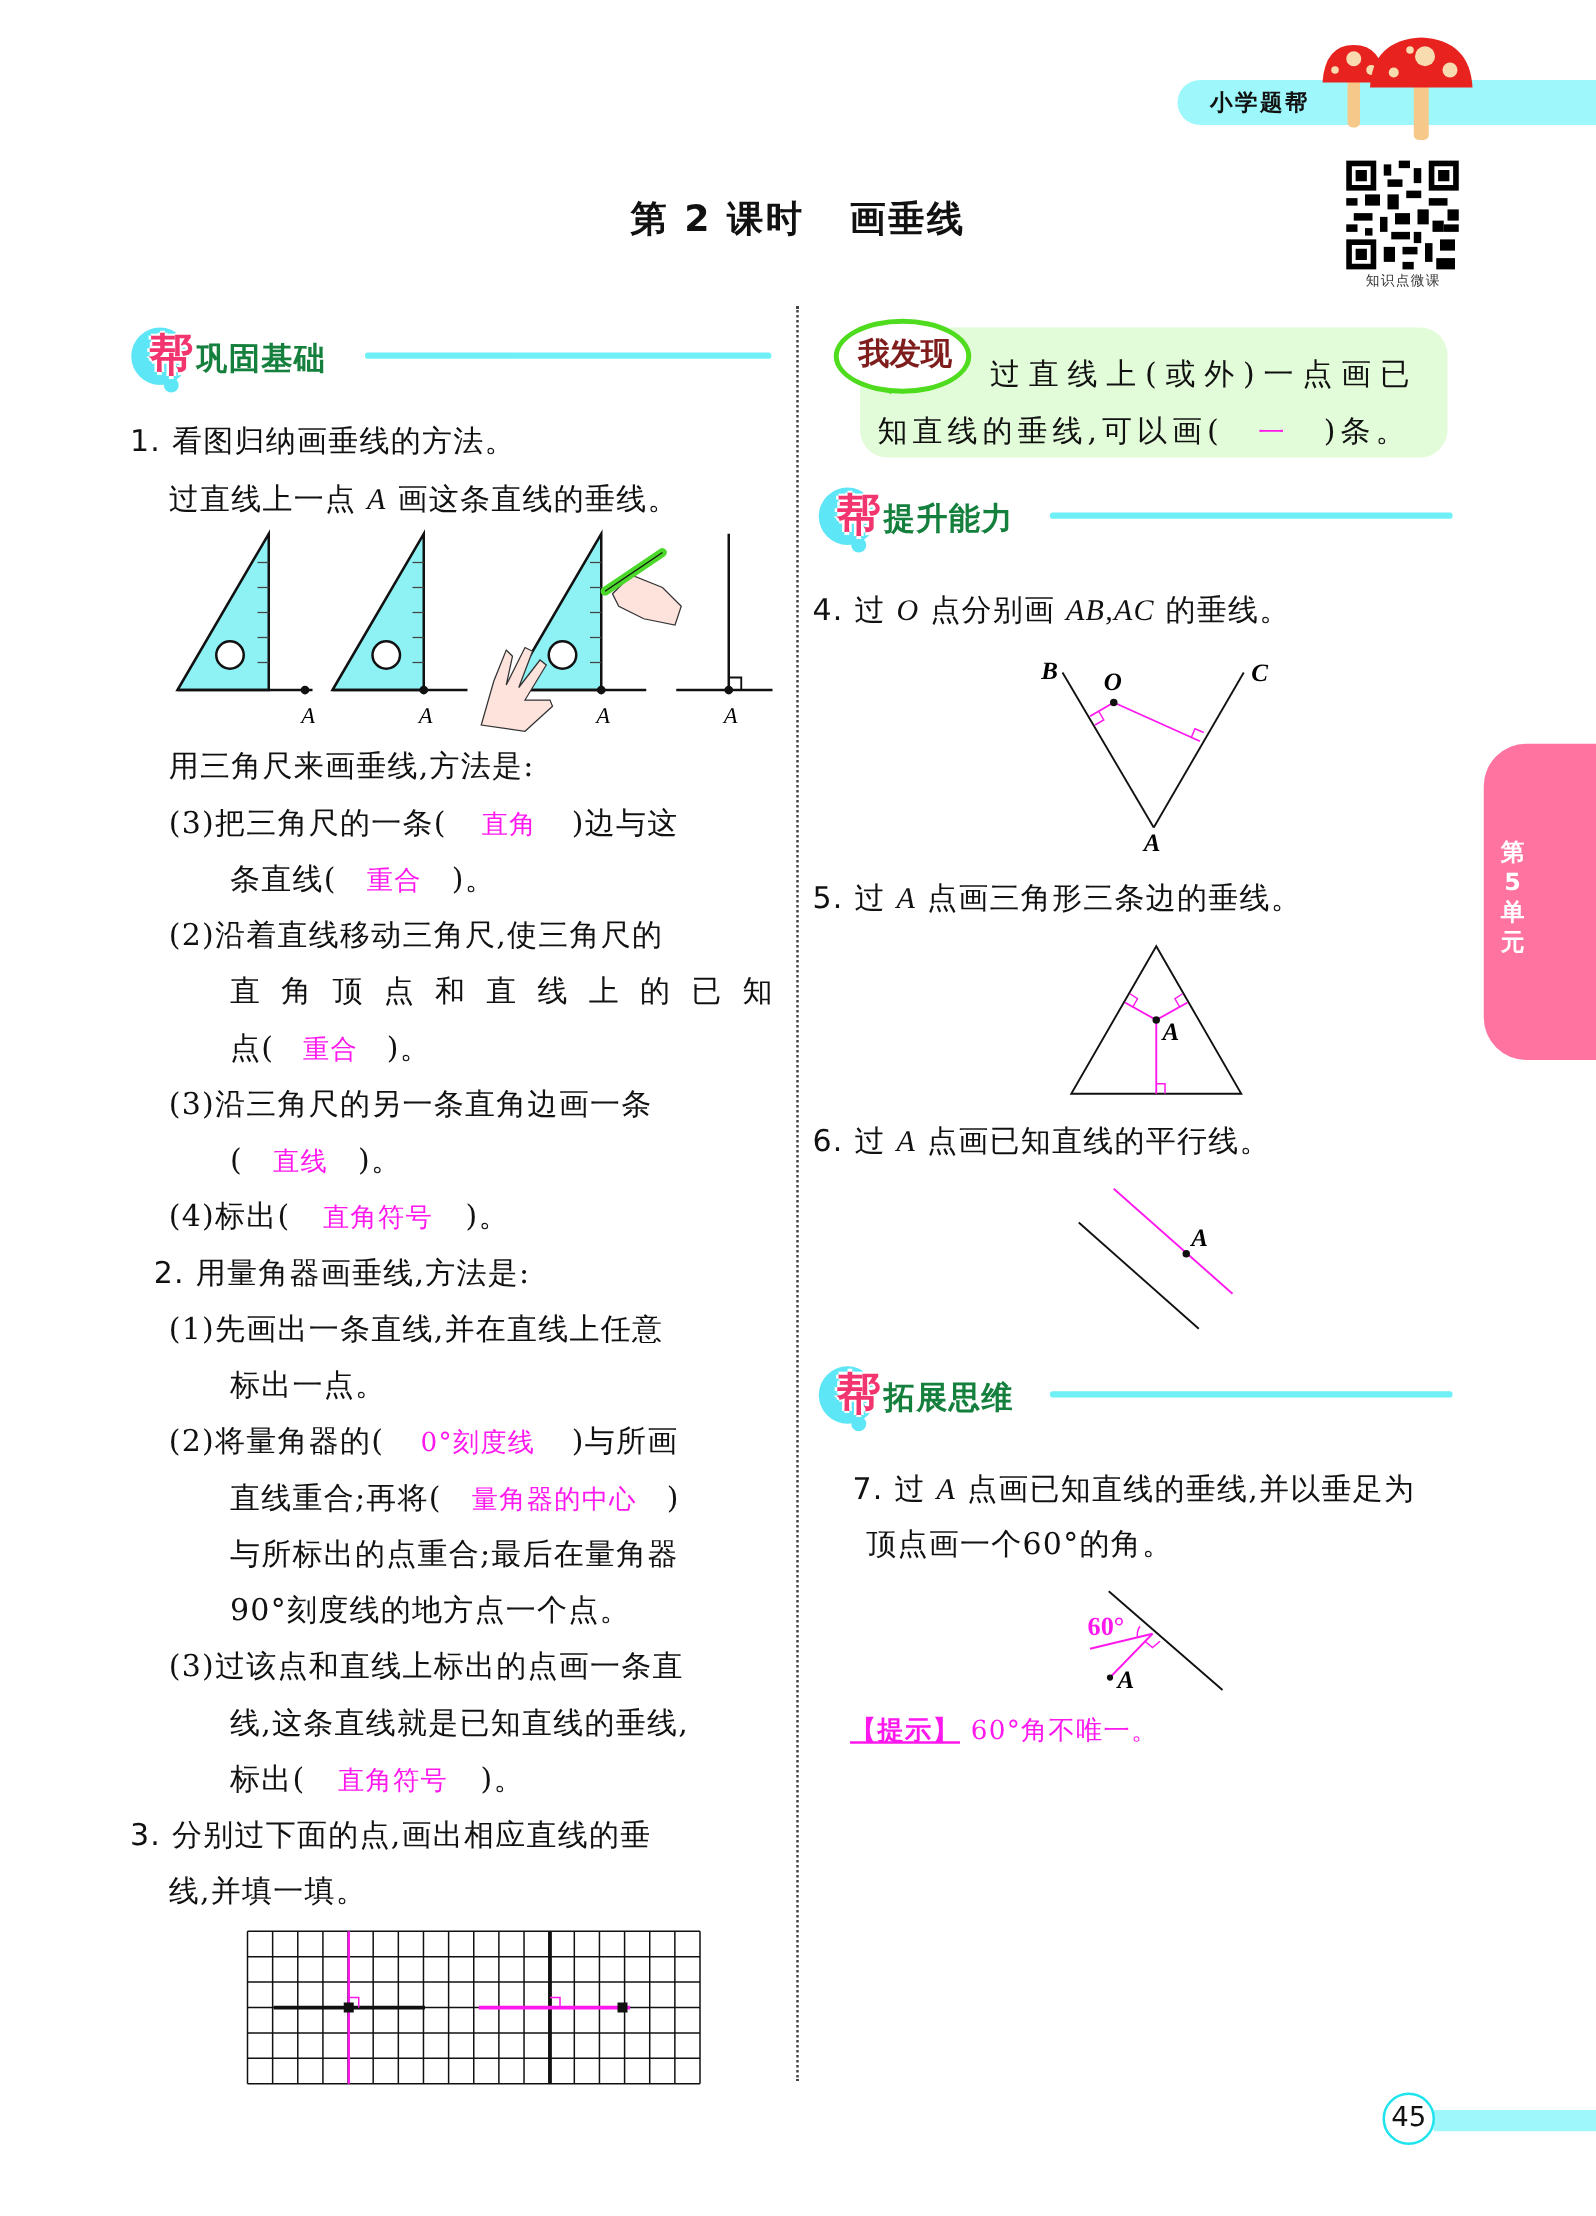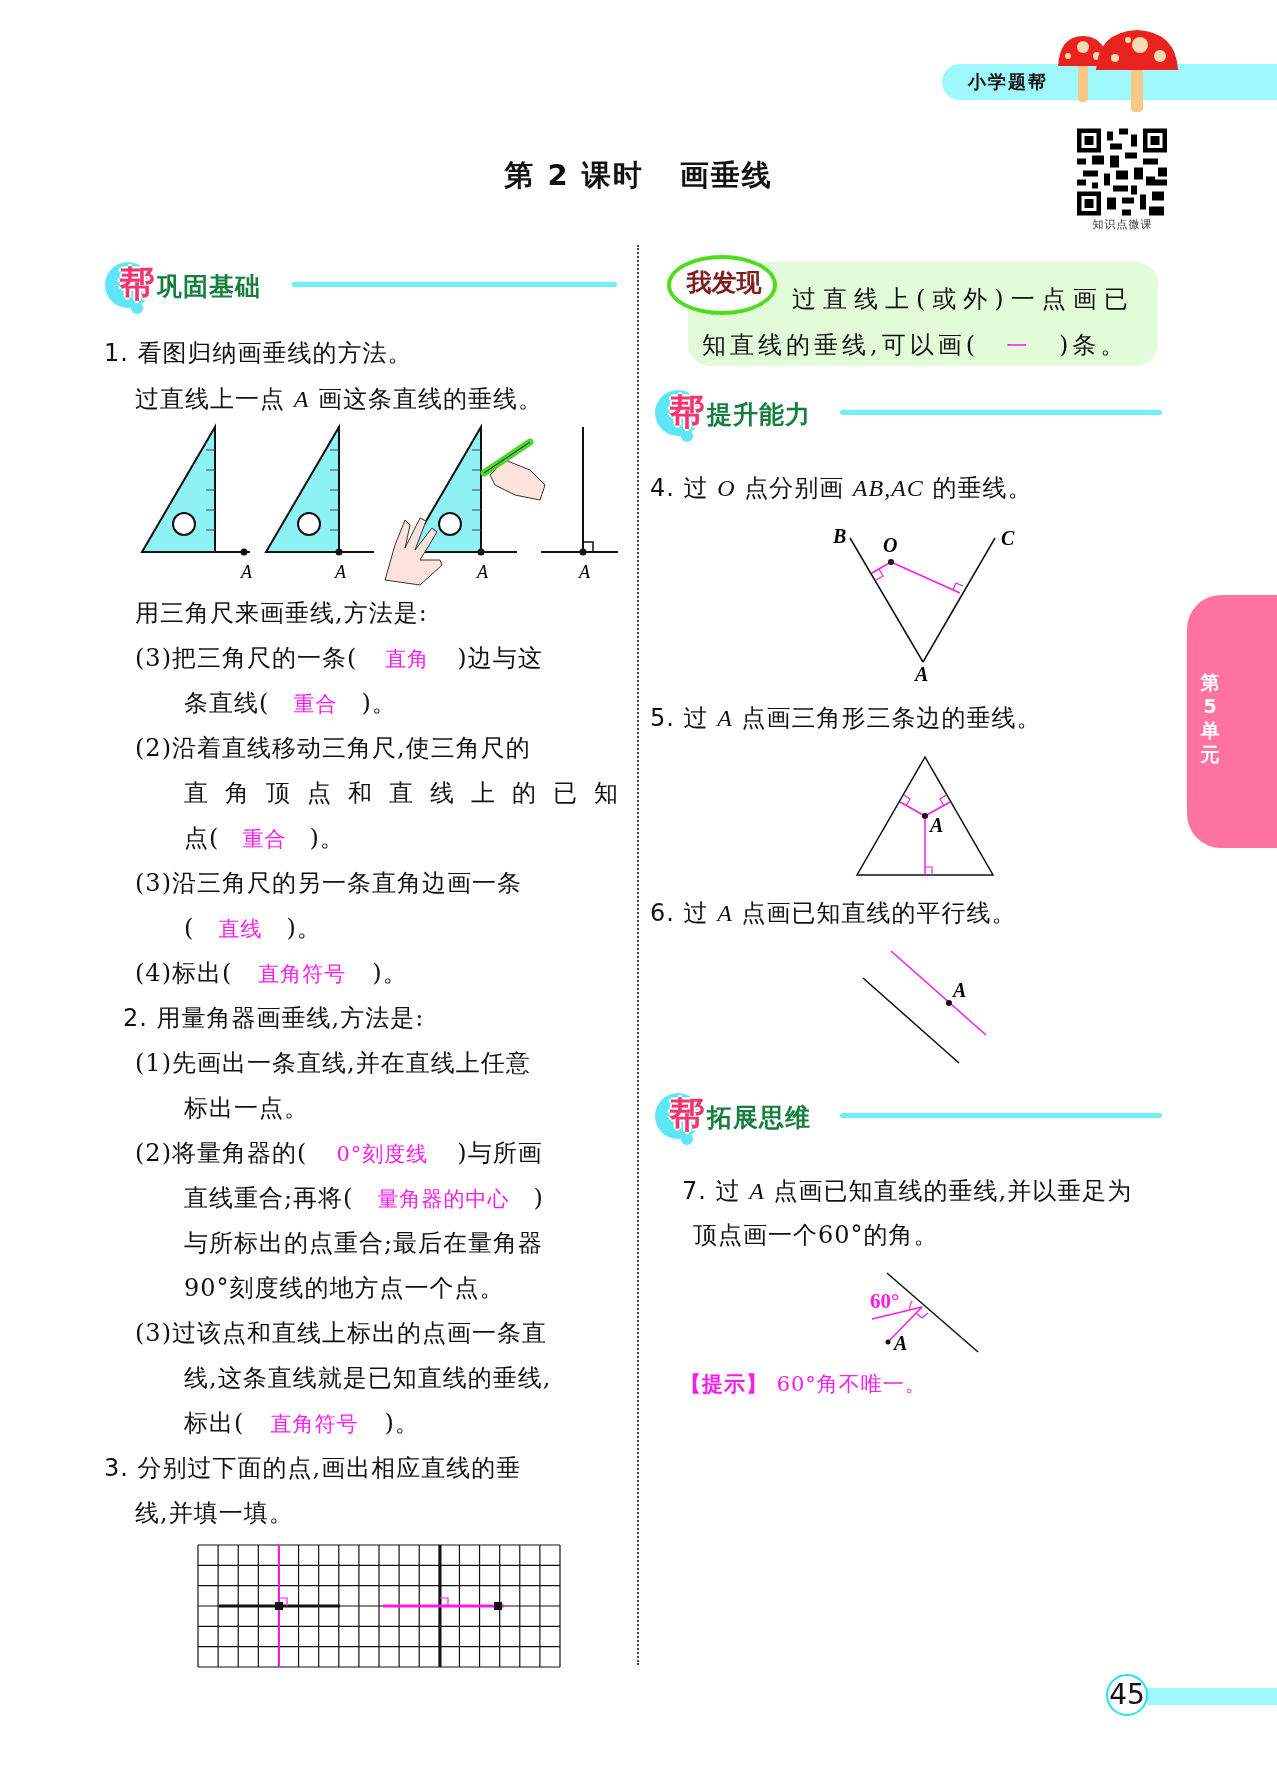--- a/index.html
+++ b/index.html
@@ -41,23 +41,23 @@
                           border-right:10px solid transparent; border-top:16px solid #4fdc1e; transform:rotate(-20deg); }
   .discover-label { left:678px; top:266px; width:92px; text-align:center; font-family:"DejaVu Sans","Liberation Sans",sans-serif;
                     font-size:25px; font-weight:bold; color:#7f1d1d; }
 
   .side-tab { left:1187px; top:595px; width:90px; height:253px; background:#ff73a0; border-radius:34px 0 0 34px; }
   .side-tab-text { left:1190px; top:670px; width:40px; text-align:center; color:#fff; font-family:"DejaVu Sans","Liberation Sans",sans-serif;
                    font-size:19px; font-weight:bold; line-height:24px; }
 
   .page-bar { left:1147px; top:1688px; width:130px; height:17px; background:#9ef8fb; }
   .page-circle { left:1106px; top:1674px; width:38px; height:38px; border:2px solid #1fe4ee; border-radius:50%; background:#fff;
-                 text-align:center; line-height:38px; font-family:"DejaVu Sans","Liberation Sans",sans-serif; font-size:28px; }
+                 text-align:center; line-height:38px; font-family:"DejaVu Sans","Liberation Sans",sans-serif; font-size:22px; }
   .hint { color:#ff18ee; }
-  .hint .bracket { font-family:"DejaVu Sans","Liberation Sans",sans-serif; font-weight:bold; font-size:21px; }
+  .hint .bracket { font-family:"DejaVu Sans","Liberation Sans",sans-serif; font-weight:bold; font-size:21px;text-decoration:underline; }
   svg { position:absolute; left:0; top:0; overflow:visible; }
   .lbl { font-family:"Liberation Serif","DejaVu Serif",serif; font-style:italic; font-weight:bold; font-size:20px; }
 </style>
 </head>
 <body>
 
 <div class="abs brand-bar"></div>
 <div class="abs brand-text">小学题帮</div>
 <svg width="1277" height="130">
   <rect x="1078" y="60" width="10" height="42" fill="#f6c98a" rx="4"></rect>

